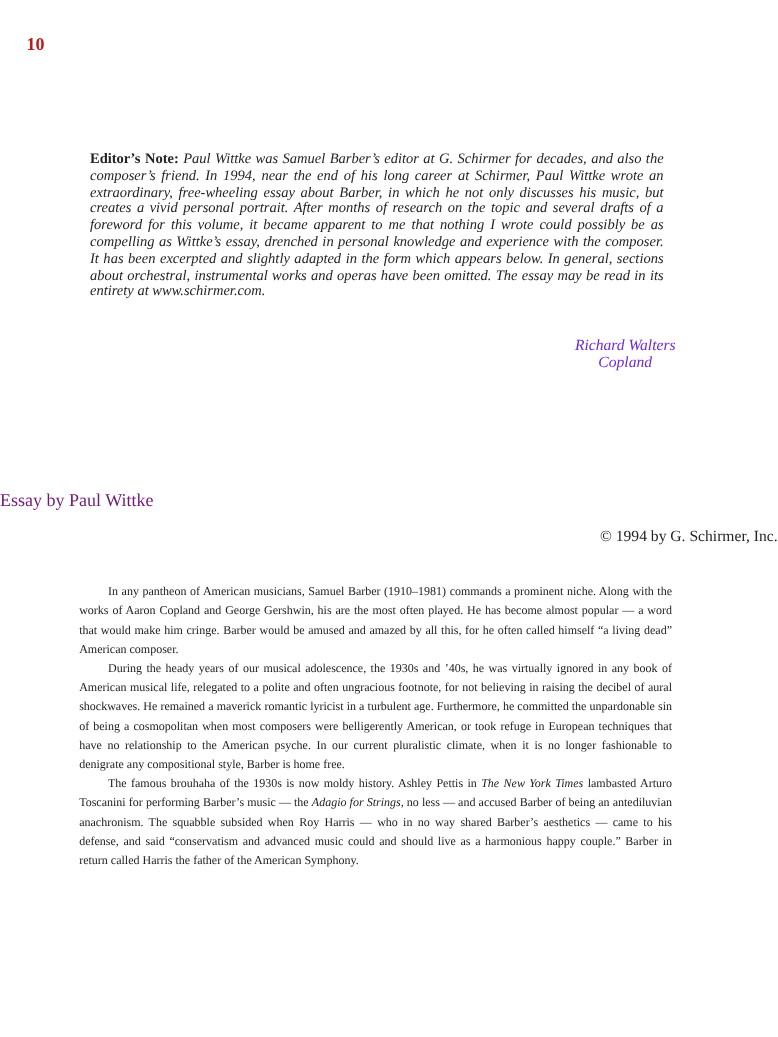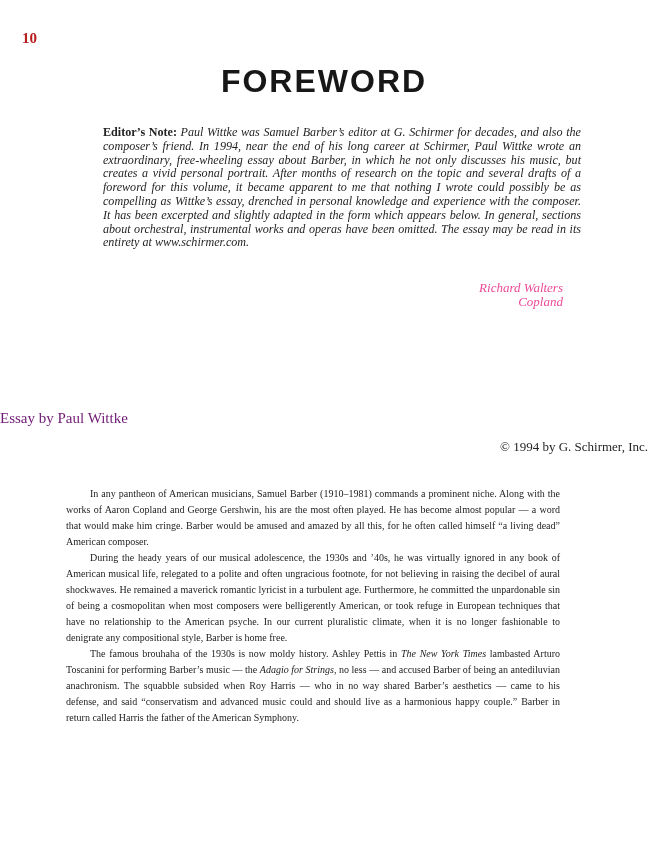--- a/index.html
+++ b/index.html
@@ -32,40 +32,40 @@
     margin: 0;
     text-align: center;
     font-family: "Liberation Sans", sans-serif;
     font-weight: 700;
     font-size: 32px;
     letter-spacing: 2px;
     color: #171717;
   }
   .editors-note {
     position: absolute;
-    left: 103px;
+    left: 75px;
     top: 126px;
     width: 478px;
     margin: 0;
     font-size: 12.1px;
     line-height: 13.8px;
     text-align: justify;
     color: #242424;
   }
   .editors-note .bd { font-weight: 700; font-style: normal; }
   .it { font-style: italic; }
   .signature {
     position: absolute;
     top: 281px;
     right: 85px;
-    text-align: right;
+    text-align: center;
     font-style: italic;
     font-size: 13px;
     line-height: 14px;
-    color: #ec4899;
+    color: #6d28d9;
   }
   .essay-title {
     position: absolute;
     top: 352px;
     left: 0;
     width: 100%;
     text-align: center;
     font-family: "Liberation Sans", sans-serif;
     font-weight: 700;
     color: #161616;
@@ -113,21 +113,20 @@
     text-indent: 24px;
   }
 </style>
 </head>
 <body>
 
 <div class="page">
 
   <div class="page-number">10</div>
 
-  <h1 class="foreword-title">FOREWORD</h1>
 
   <p class="editors-note"><span class="bd">Editor’s Note: </span><span class="it">Paul Wittke was Samuel Barber’s editor at G. Schirmer for decades, and also the composer’s friend. In 1994, near the end of his long career at Schirmer, Paul Wittke wrote an extraordinary, free-wheeling essay about Barber, in which he not only discusses his music, but creates a vivid personal portrait. After months of research on the topic and several drafts of a foreword for this volume, it became apparent to me that nothing I wrote could possibly be as compelling as Wittke’s essay, drenched in personal knowledge and experience with the composer. It has been excerpted and slightly adapted in the form which appears below. In general, sections about orchestral, instrumental works and operas have been omitted. The essay may be read in its entirety at www.schirmer.com.</span></p>
 
   <div class="signature">
     <div>Richard Walters</div>
     <div>Copland</div>
   </div>
 
 
   <div class="byline">Essay by Paul Wittke</div>

